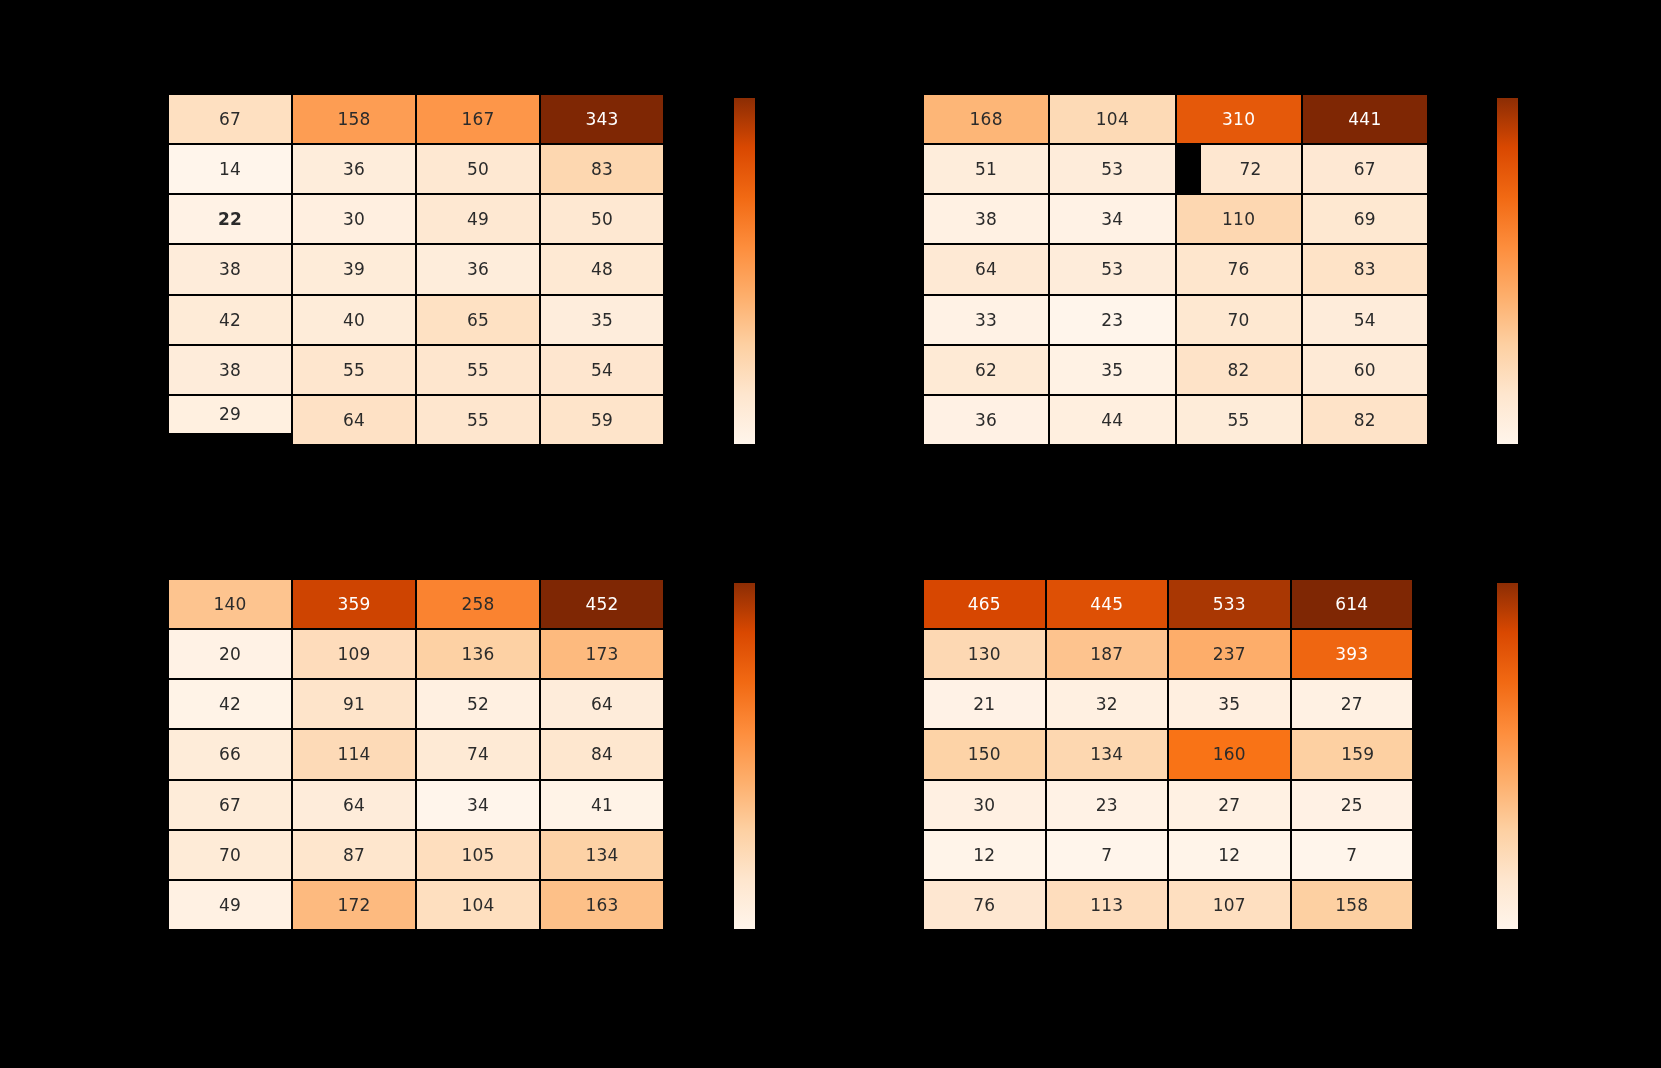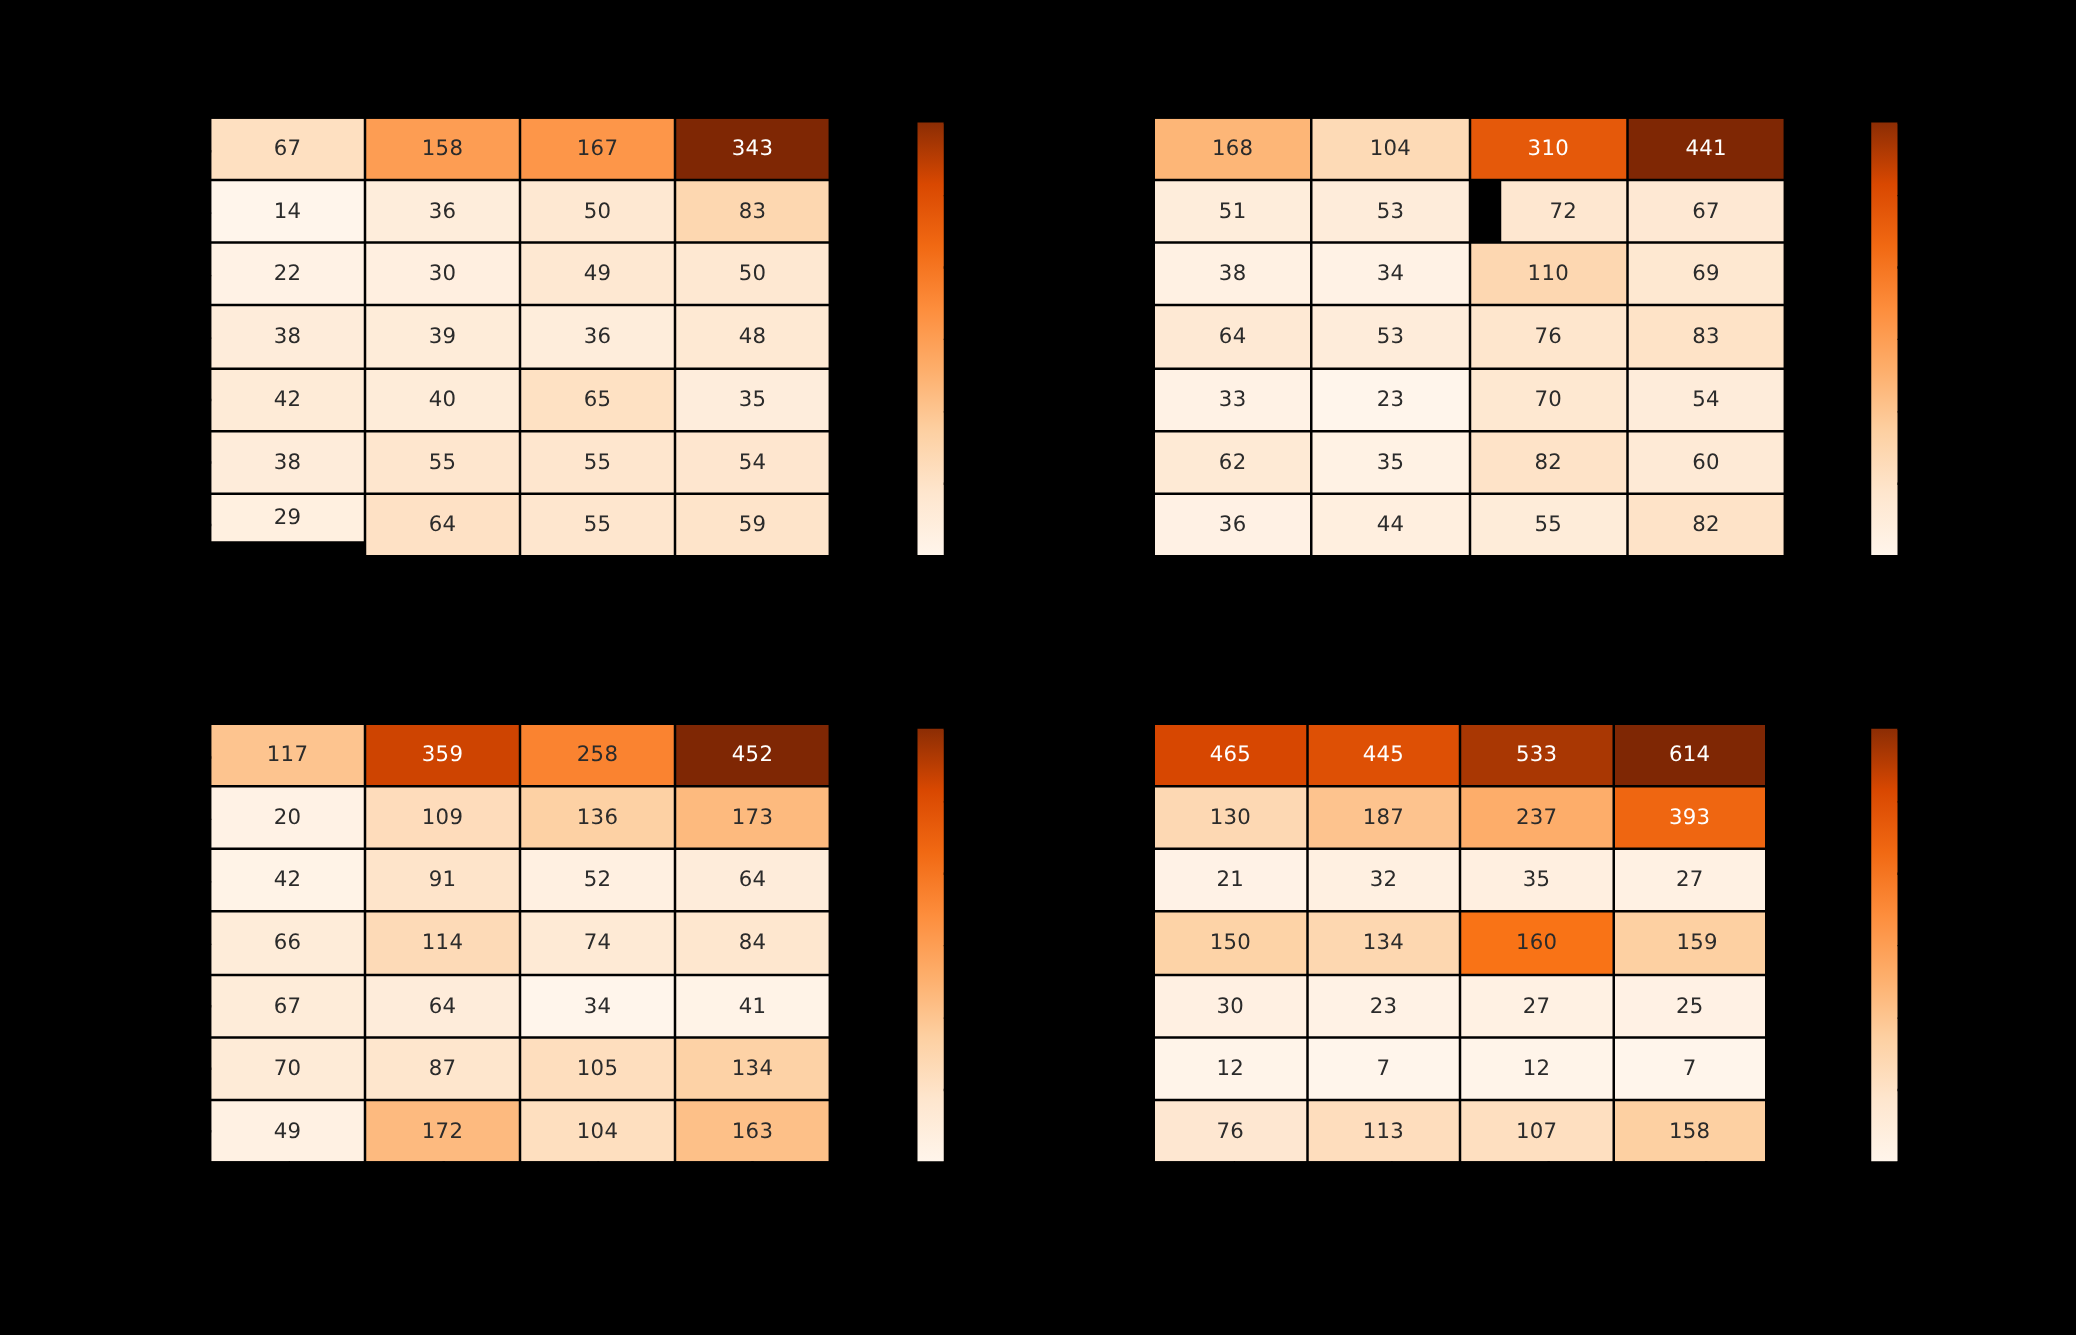--- a/index.html
+++ b/index.html
@@ -98,21 +98,21 @@
     <div class="panel" style="left: 169px; top: 95px; width: 494px; height: 349px;">
       <div class="hm-grid" style="width: 494px; height: 349px;">
         <div class="cell" style="height: 48.1429px; background: rgb(254, 224, 193);">67</div>
         <div class="cell" style="height: 48.1429px; background: rgb(253, 157, 83);">158</div>
         <div class="cell" style="height: 48.1429px; background: rgb(253, 150, 73);">167</div>
         <div class="cell lightfg" style="height: 48.1429px; background: rgb(127, 39, 4);">343</div>
         <div class="cell" style="height: 48.1429px; background: rgb(255, 245, 235);">14</div>
         <div class="cell" style="height: 48.1429px; background: rgb(254, 237, 219);">36</div>
         <div class="cell" style="height: 48.1429px; background: rgb(254, 232, 210);">50</div>
         <div class="cell" style="height: 48.1429px; background: rgb(253, 215, 176);">83</div>
-        <div class="cell" style="height: 48.1429px; background: rgb(255, 242, 229);">22</div>
+        <div class="cell" style="height: 48.1429px; background: rgb(255, 242, 229); font-weight: bold;">22</div>
         <div class="cell" style="height: 48.1429px; background: rgb(255, 239, 224);">30</div>
         <div class="cell" style="height: 48.1429px; background: rgb(254, 232, 210);">49</div>
         <div class="cell" style="height: 48.1429px; background: rgb(254, 232, 210);">50</div>
         <div class="cell" style="height: 48.1429px; background: rgb(254, 236, 218);">38</div>
         <div class="cell" style="height: 48.1429px; background: rgb(254, 236, 217);">39</div>
         <div class="cell" style="height: 48.1429px; background: rgb(254, 237, 219);">36</div>
         <div class="cell" style="height: 48.1429px; background: rgb(254, 233, 211);">48</div>
         <div class="cell" style="height: 48.1429px; background: rgb(254, 235, 215);">42</div>
         <div class="cell" style="height: 48.1429px; background: rgb(254, 236, 217);">40</div>
         <div class="cell" style="height: 48.1429px; background: rgb(254, 225, 195);">65</div>
@@ -194,21 +194,21 @@
       <div class="cbar-tick" style="top: 0px;"></div>
       <div class="cbar-tick" style="top: 57.6667px;"></div>
       <div class="cbar-tick" style="top: 115.333px;"></div>
       <div class="cbar-tick" style="top: 173px;"></div>
       <div class="cbar-tick" style="top: 230.667px;"></div>
       <div class="cbar-tick" style="top: 288.333px;"></div>
       <div class="cbar-tick" style="top: 346px;"></div>
     </div>
     <div class="panel" style="left: 169px; top: 580px; width: 494px; height: 349px;">
       <div class="hm-grid" style="width: 494px; height: 349px;">
-        <div class="cell" style="height: 48.1429px; background: rgb(253, 196, 143);">117</div>
+        <div class="cell" style="height: 48.1429px; background: rgb(253, 196, 143);">140</div>
         <div class="cell lightfg" style="height: 48.1429px; background: rgb(206, 68, 1);">359</div>
         <div class="cell" style="height: 48.1429px; background: rgb(250, 131, 48);">258</div>
         <div class="cell lightfg" style="height: 48.1429px; background: rgb(127, 39, 4);">452</div>
         <div class="cell" style="height: 48.1429px; background: rgb(255, 242, 229);">20</div>
         <div class="cell" style="height: 48.1429px; background: rgb(254, 220, 187);">109</div>
         <div class="cell" style="height: 48.1429px; background: rgb(253, 209, 164);">136</div>
         <div class="cell" style="height: 48.1429px; background: rgb(253, 186, 126);">173</div>
         <div class="cell" style="height: 48.1429px; background: rgb(255, 243, 231);">42</div>
         <div class="cell" style="height: 48.1429px; background: rgb(254, 228, 202);">91</div>
         <div class="cell" style="height: 48.1429px; background: rgb(255, 240, 225);">52</div>

